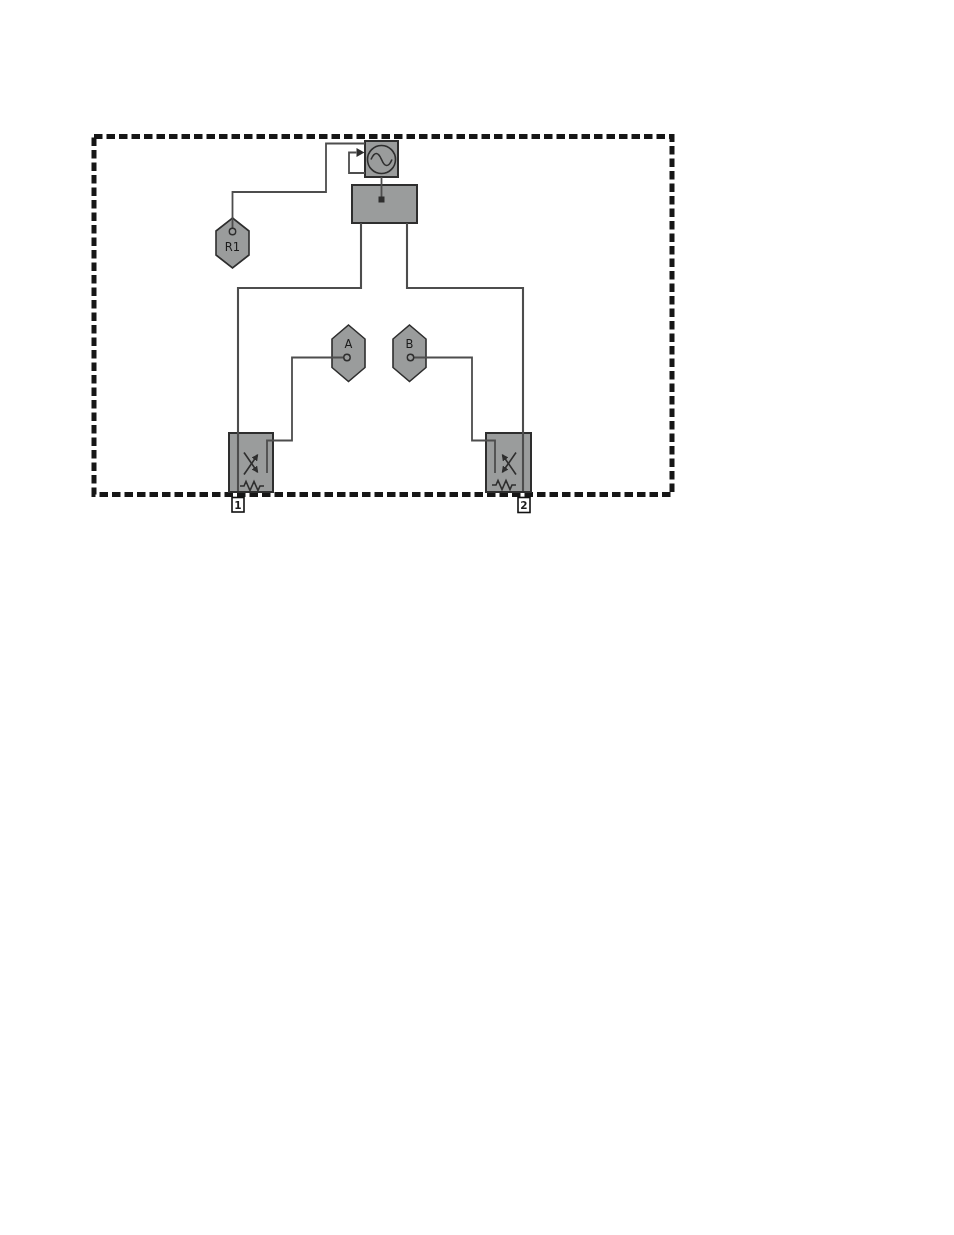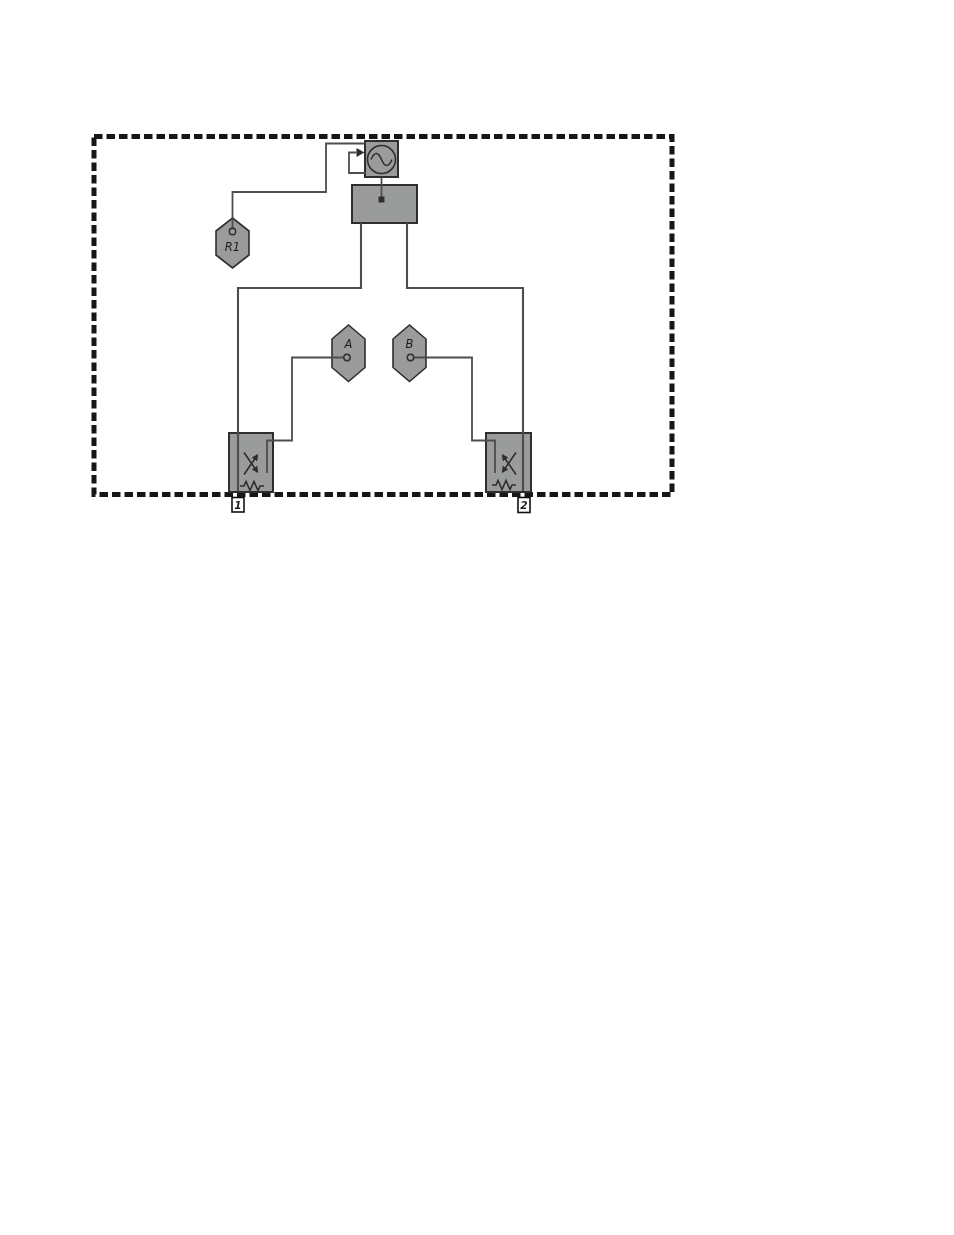--- a/index.html
+++ b/index.html
@@ -6,21 +6,20 @@
     margin: 0;
     padding: 0;
     background: #ffffff;
   }
   .canvas {
     position: relative;
     width: 954px;
     height: 1235px;
     background: var(--background, #ffffff);
     font-family: "DejaVu Sans", sans-serif;
-    font-style: italic;
   }
   svg.diagram {
     position: absolute;
     left: 0;
     top: 0;
     display: block;
   }
   .enclosure {
     fill: none;
     stroke: var(--dashed-border, #161616);

